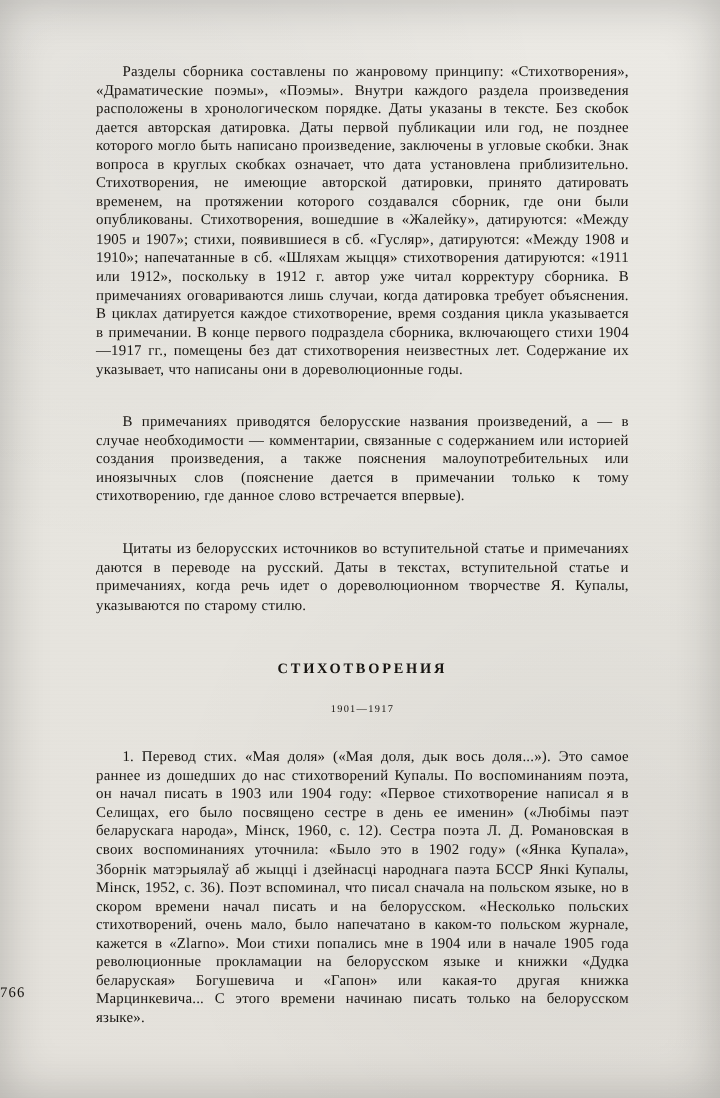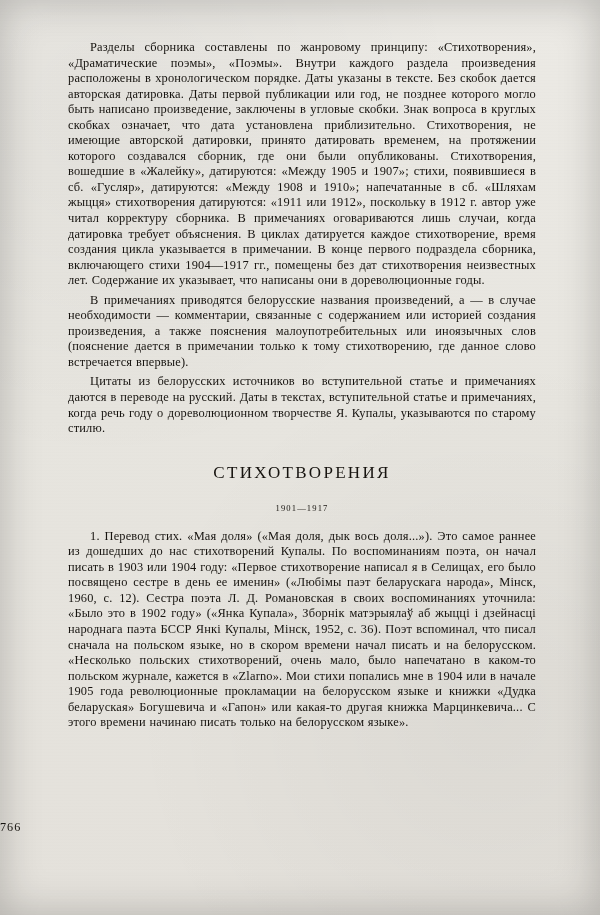--- a/index.html
+++ b/index.html
@@ -31,40 +31,40 @@
     box-shadow: inset 0 0 42px rgba(0,0,0,0.22);
     pointer-events: none;
   }
   .textblock {
     position: absolute;
     left: 68px;
     top: 40px;
     width: 468px;
   }
   p.para {
-    margin: 0;
+    margin: 12px;
     font-size: 12.4px;
     line-height: 15.55px;
     text-align: justify;
     text-justify: inter-word;
     color: #16130f;
     letter-spacing: 0.18px;
     word-spacing: 0.4px;
     text-indent: 22px;
     -webkit-font-smoothing: none;
   }
   .gap-small { height: 4px; }
   .section-title {
     margin: 0;
     padding: 0;
     text-align: center;
-    font-size: 17px;
+    font-size: 12px;
     letter-spacing: 2.3px;
     color: #16130f;
-    font-weight: normal;
+    font-weight: bold;
   }
   .subsection-date {
     margin: 0;
     padding: 0;
     text-align: center;
     font-size: 8.6px;
     letter-spacing: 1.1px;
     color: #16130f;
   }
   .spacer-title-before { height: 26px; }
@@ -91,21 +91,21 @@
 </head>
 <body>
 
 <div class="page">
   <div class="textblock">
 
     <p class="para">Разделы сборника составлены по жанровому принципу: «Стихотворения», «Драматические поэмы», «Поэмы». Внутри каждого раздела произведения расположены в хронологическом порядке. Даты указаны в тексте. Без скобок дается авторская датировка. Даты первой публикации или год, не позднее которого могло быть написано произведение, заключены в угловые скобки. Знак вопроса в круглых скобках означает, что дата установлена приблизительно. Стихотворения, не имеющие авторской датировки, принято датировать временем, на протяжении которого создавался сборник, где они были опубликованы. Стихотворения, вошедшие в «Жалейку», датируются: «Между 1905 и 1907»; стихи, появившиеся в сб. «Гусляр», датируются: «Между 1908 и 1910»; напечатанные в сб. «Шляхам жыцця» стихотворения датируются: «1911 или 1912», поскольку в 1912 г. автор уже читал корректуру сборника. В примечаниях оговариваются лишь случаи, когда датировка требует объяснения. В циклах датируется каждое стихотворение, время создания цикла указывается в примечании. В конце первого подраздела сборника, включающего стихи 1904—1917 гг., помещены без дат стихотворения неизвестных лет. Содержание их указывает, что написаны они в дореволюционные годы.</p>
     <div class="gap-small"></div>
     <p class="para">В примечаниях приводятся белорусские названия произведений, а — в случае необходимости — комментарии, связанные с содержанием или историей создания произведения, а также пояснения малоупотребительных или иноязычных слов (пояснение дается в примечании только к тому стихотворению, где данное слово встречается впервые).</p>
     <div class="gap-small"></div>
-    <p class="para">Цитаты из белорусских источников во вступительной статье и примечаниях даются в переводе на русский. Даты в текстах, вступительной статье и примечаниях, когда речь году о дореволюционном творчестве Я. Купалы, указываются по старому стилю.</p>
+    <p class="para">Цитаты из белорусских источников во вступительной статье и примечаниях даются в переводе на русский. Даты в текстах, вступительной статье и примечаниях, когда речь идет о дореволюционном творчестве Я. Купалы, указываются по старому стилю.</p>
 
     <div class="spacer-title-before"></div>
     <h2 class="section-title">СТИХОТВОРЕНИЯ</h2>
     <div class="spacer-title-after"></div>
     <div class="subsection-date">1901—1917</div>
     <div class="spacer-date-after"></div>
 
     <p class="para">1. Перевод стих. «Мая доля» («Мая доля, дык вось доля...»). Это самое раннее из дошедших до нас стихотворений Купалы. По воспоминаниям поэта, он начал писать в 1903 или 1904 году: «Первое стихотворение написал я в Селищах, его было посвящено сестре в день ее именин» («Любімы паэт беларускага народа», Мінск, 1960, с. 12). Сестра поэта Л. Д. Романовская в своих воспоминаниях уточнила: «Было это в 1902 году» («Янка Купала», Зборнік матэрыялаў аб жыцці і дзейнасці народнага паэта БССР Янкі Купалы, Мінск, 1952, с. 36). Поэт вспоминал, что писал сначала на польском языке, но в скором времени начал писать и на белорусском. «Несколько польских стихотворений, очень мало, было напечатано в каком-то польском журнале, кажется в «Zlarno». Мои стихи попались мне в 1904 или в начале 1905 года революционные прокламации на белорусском языке и книжки «Дудка беларуская» Богушевича и «Гапон» или какая-то другая книжка Марцинкевича... С этого времени начинаю писать только на белорусском языке».</p>
   </div>
 

